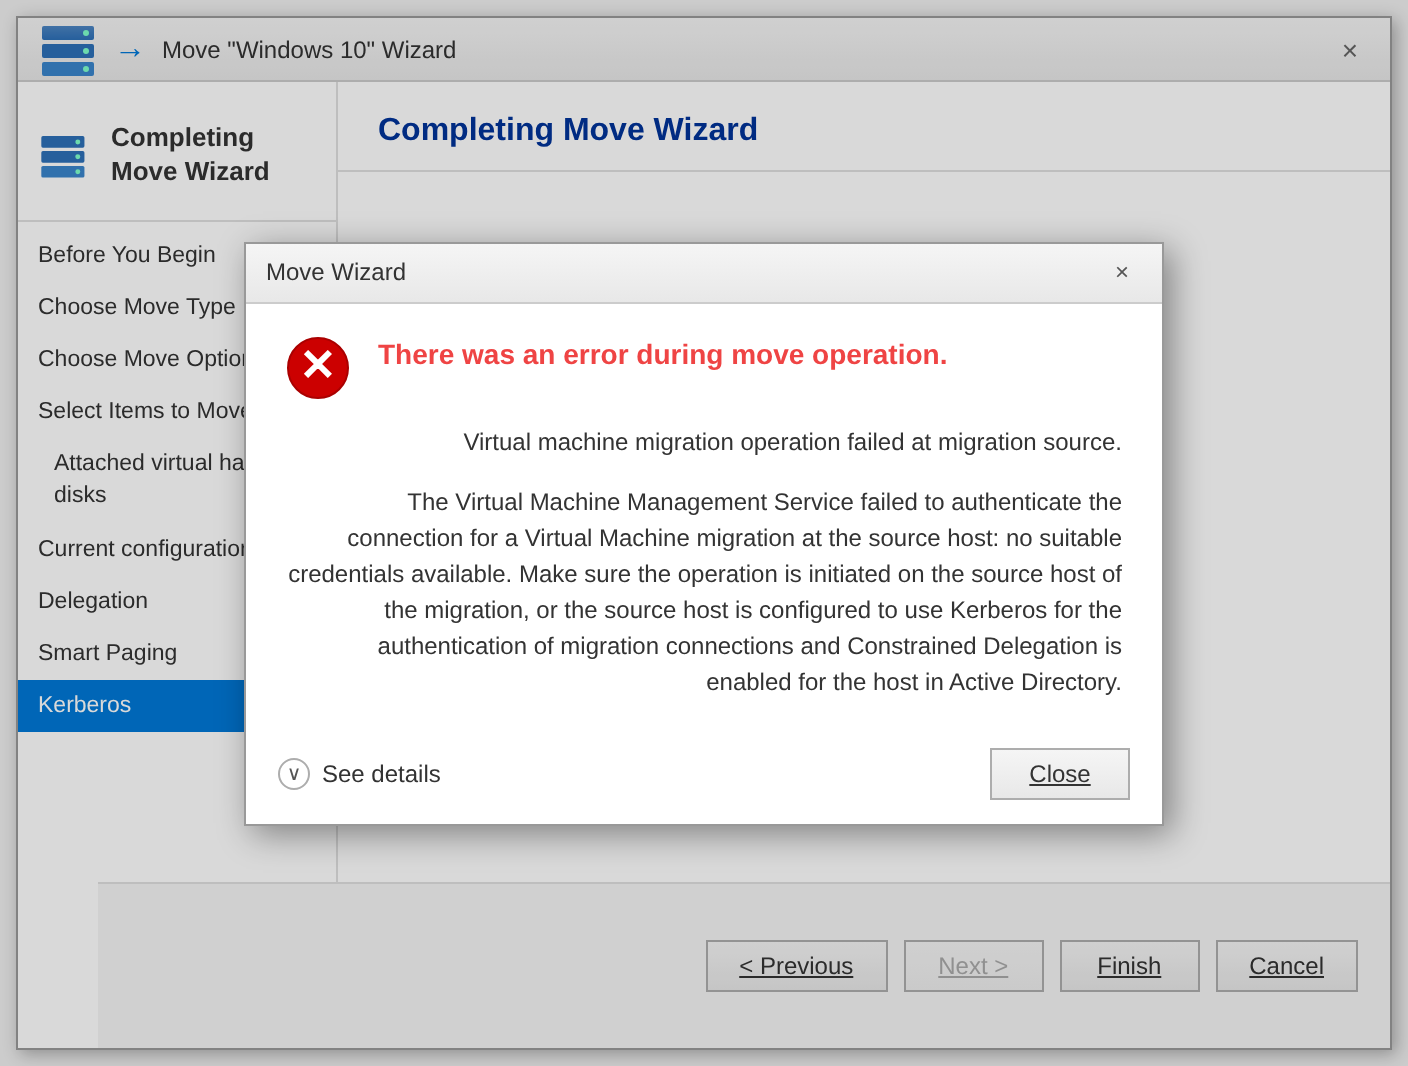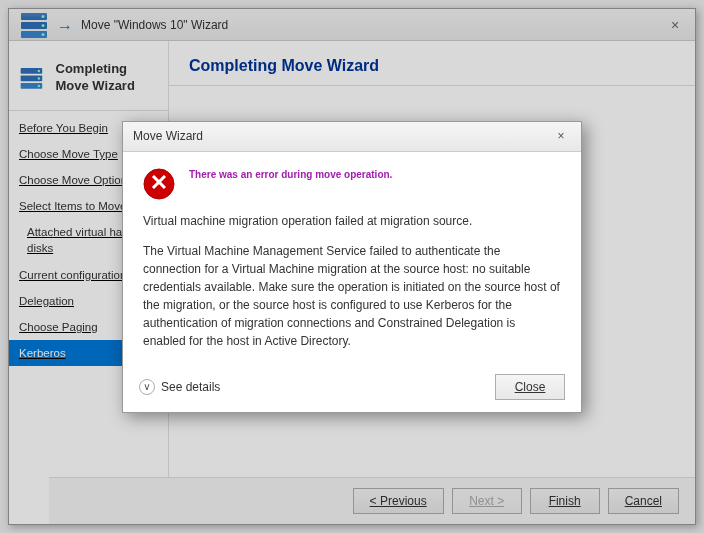--- a/index.html
+++ b/index.html
@@ -95,21 +95,20 @@
       font-size: 13px;
       font-weight: 600;
       color: #333;
       line-height: 1.3;
     }
 
     .sidebar-items {
       flex: 1;
       overflow-y: auto;
       padding: 4px 0;
-      text-decoration: underline;
     }
 
     .sidebar-item {
       padding: 5px 10px;
       font-size: 11.5px;
       color: #333;
       cursor: pointer;
       line-height: 1.4;
     }
 
@@ -142,21 +141,21 @@
     }
 
     .wizard-main-body {
       flex: 1;
       padding: 16px 20px;
       overflow-y: auto;
     }
 
     
     .wizard-footer {
-      padding: 10px 16px;
+      padding: 28px 16px;
       border-top: 1px solid #e0e0e0;
       display: flex;
       justify-content: flex-end;
       gap: 8px;
       background: #f5f5f5;
       margin-left: 40px;
     }
 
     .btn {
       padding: 5px 16px;
@@ -228,31 +227,32 @@
       gap: 12px;
     }
 
     .modal-header-row {
       display: flex;
       align-items: flex-start;
       gap: 14px;
     }
 
     .modal-error-title {
-      font-size: 10px;
+      font-size: 14px;
       font-weight: 600;
-      color: #a21caf;
+      color: #ef4444;
       line-height: 1.4;
     }
 
     .modal-text {
       font-size: 12px;
       color: #333;
       line-height: 1.5;
       padding-left: 0;
+      text-align: right;
     }
 
     .modal-text .redacted {
       background: #ccc;
       color: #ccc;
       padding: 0 2px;
       border-radius: 2px;
       font-size: 11px;
     }
 
@@ -328,21 +328,21 @@
         <div class="sidebar-header-title">Completing Move Wizard</div>
       </div>
       <div class="sidebar-items">
         <div class="sidebar-item">Before You Begin</div>
         <div class="sidebar-item">Choose Move Type</div>
         <div class="sidebar-item">Choose Move Options</div>
         <div class="sidebar-item">Select Items to Move</div>
         <div class="sidebar-item sub">Attached virtual hard disks</div>
         <div class="sidebar-item">Current configuration</div>
         <div class="sidebar-item">Delegation</div>
-        <div class="sidebar-item">Choose Paging</div>
+        <div class="sidebar-item">Smart Paging</div>
         <div class="sidebar-item active">Kerberos</div>
       </div>
     </div>
 
     <div class="wizard-main">
       <div class="wizard-main-header">
         <div class="wizard-main-title">Completing Move Wizard</div>
       </div>
       <div class="wizard-main-body">
       </div>

